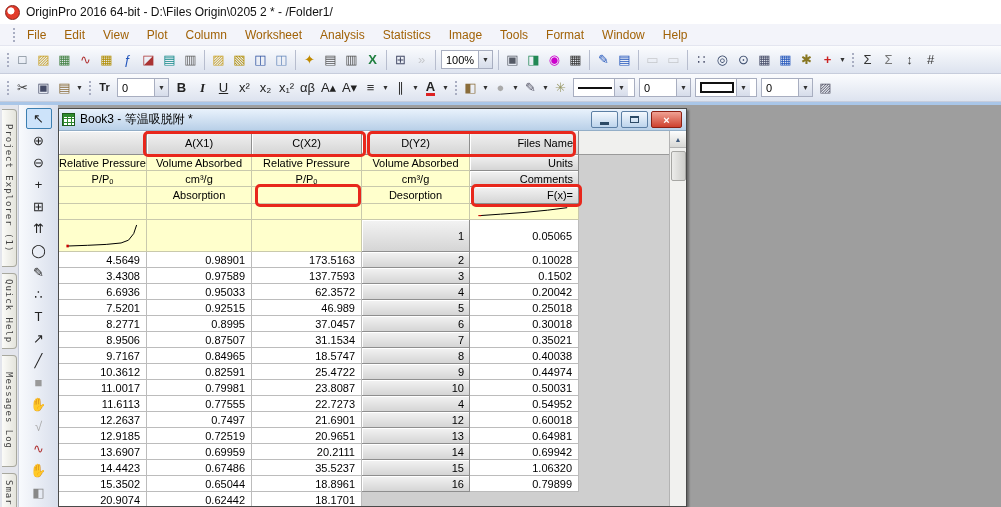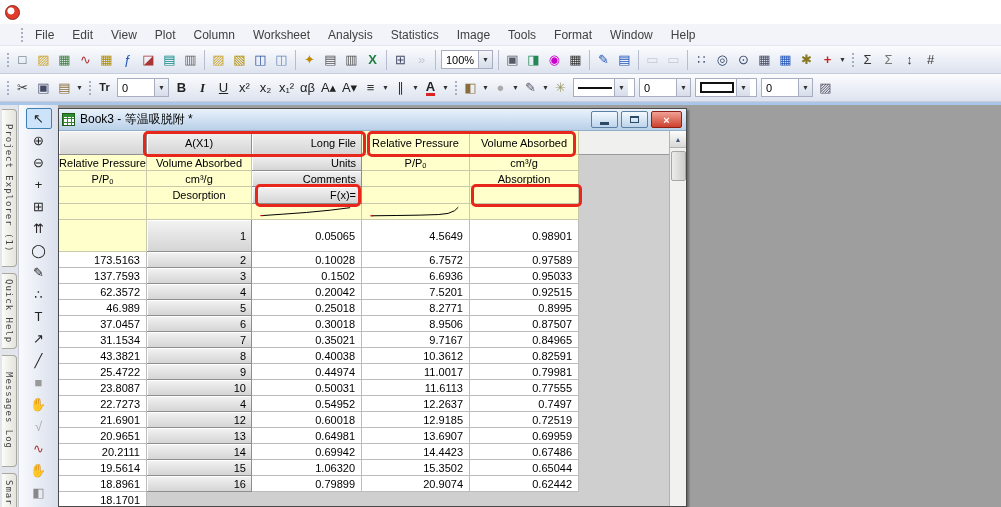--- a/index.html
+++ b/index.html
@@ -6,21 +6,21 @@
   html,body { width:1001px; height:507px; overflow:hidden;
     font-family:"Liberation Sans", sans-serif; background:#9e9e9e; }
 
   
   .titlebar { height:24px; background:#ffffff; display:flex; align-items:center;
     gap:6px; padding-left:5px; font-size:12px; color:#111; }
   .logo { width:15px; height:15px; border-radius:50%;
     background:radial-gradient(circle at 38% 38%, #fff 0 28%, #e23b2b 34% 100%);
     border:1px solid #8b1d14; flex:0 0 auto; }
   .menubar { height:22px; background:#f3f4fa; display:flex; align-items:center;
-    font-size:12px; color:#404040; border-bottom:1px solid #e4e6f0; padding-left:16px; }
+    font-size:12px; color:#a16207; border-bottom:1px solid #e4e6f0; padding-left:8px; }
   .menubar .mitem { padding:3px 9px; }
   .grip { width:4px; height:17px; margin:0 3px;
     background-image:radial-gradient(#a9aec2 1px, transparent 1.2px);
     background-size:4px 4px; background-position:1px 1px; flex:0 0 auto; }
   .tbrow { height:28px; background:linear-gradient(#fbfcfe,#dde3ef);
     display:flex; align-items:center; padding:0 2px;
     border-bottom:1px solid #c7cddc; }
   .sep { width:1px; height:20px; background:#b7bdce; margin:0 3px; flex:0 0 auto; }
   .tbi { width:21px; height:21px; display:flex; align-items:center; justify-content:center;
     font-size:13px; border-radius:2px; flex:0 0 auto; }
@@ -120,20 +120,21 @@
   #ann-des { left:412px; top:53px; width:111px; height:23px; }
 
   .watermark { position:absolute; right:10px; bottom:6px; font-size:17px;
     color:rgba(255,255,255,.75); letter-spacing:.5px; }
 </style>
 </head>
 <body>
 
 <div class="titlebar">
   <div class="logo"></div>
+  <span>OriginPro 2016 64-bit - D:\Files Origin\0205 2 * - /Folder1/</span>
 </div>
 
 <div class="menubar">
   <div class="grip"></div>
 <span class="mitem">File</span>
     <span class="mitem">Edit</span>
     <span class="mitem">View</span>
     <span class="mitem">Plot</span>
     <span class="mitem">Column</span>
     <span class="mitem">Worksheet</span>
@@ -424,21 +425,23 @@
           </div>
         <div class="wbtn close">
             <span>×</span>
           </div>
       </div>
     </div>
     <div class="sheet">
       <div class="grid" id="wsgrid" style="grid-template-rows: 24px 16px 16px 17px 16px 32px 16px 16px 16px 16px 16px 16px 16px 16px 16px 16px 16px 16px 16px 16px 16px 16px;">
           <div class="c hdr"></div>
           <div class="c hdr">A(X1)</div>
-          <div class="c rl">Long File</div>
+          <div class="c hdr">C(X2)</div>
+          <div class="c hdr">D(Y2)</div>
+          <div class="c rl">Files Name</div>
           <div class="c yc">Relative Pressure</div>
           <div class="c yc">Volume Absorbed</div>
           <div class="c yc">Relative Pressure</div>
           <div class="c yc">Volume Absorbed</div>
           <div class="c rl">Units</div>
           <div class="c yc">P/Pₒ</div>
           <div class="c yc">cm³/g</div>
           <div class="c yc">P/Pₒ</div>
           <div class="c yc">cm³/g</div>
           <div class="c rl">Comments</div>
@@ -465,21 +468,21 @@
           </div>
           <div class="c yc"></div>
           <div class="c yc"></div>
           <div class="c rl">1</div>
           <div class="c wc">0.05065</div>
           <div class="c wc">4.5649</div>
           <div class="c wc">0.98901</div>
           <div class="c wc">173.5163</div>
           <div class="c rl">2</div>
           <div class="c wc">0.10028</div>
-          <div class="c wc">6.7572</div>
+          <div class="c wc">3.4308</div>
           <div class="c wc">0.97589</div>
           <div class="c wc">137.7593</div>
           <div class="c rl">3</div>
           <div class="c wc">0.1502</div>
           <div class="c wc">6.6936</div>
           <div class="c wc">0.95033</div>
           <div class="c wc">62.3572</div>
           <div class="c rl">4</div>
           <div class="c wc">0.20042</div>
           <div class="c wc">7.5201</div>
@@ -492,21 +495,21 @@
           <div class="c wc">37.0457</div>
           <div class="c rl">6</div>
           <div class="c wc">0.30018</div>
           <div class="c wc">8.9506</div>
           <div class="c wc">0.87507</div>
           <div class="c wc">31.1534</div>
           <div class="c rl">7</div>
           <div class="c wc">0.35021</div>
           <div class="c wc">9.7167</div>
           <div class="c wc">0.84965</div>
-          <div class="c wc">43.3821</div>
+          <div class="c wc">18.5747</div>
           <div class="c rl">8</div>
           <div class="c wc">0.40038</div>
           <div class="c wc">10.3612</div>
           <div class="c wc">0.82591</div>
           <div class="c wc">25.4722</div>
           <div class="c rl">9</div>
           <div class="c wc">0.44974</div>
           <div class="c wc">11.0017</div>
           <div class="c wc">0.79981</div>
           <div class="c wc">23.8087</div>
@@ -527,21 +530,21 @@
           <div class="c wc">20.9651</div>
           <div class="c rl">13</div>
           <div class="c wc">0.64981</div>
           <div class="c wc">13.6907</div>
           <div class="c wc">0.69959</div>
           <div class="c wc">20.2111</div>
           <div class="c rl">14</div>
           <div class="c wc">0.69942</div>
           <div class="c wc">14.4423</div>
           <div class="c wc">0.67486</div>
-          <div class="c wc">19.5614</div>
+          <div class="c wc">35.5237</div>
           <div class="c rl">15</div>
           <div class="c wc">1.06320</div>
           <div class="c wc">15.3502</div>
           <div class="c wc">0.65044</div>
           <div class="c wc">18.8961</div>
           <div class="c rl">16</div>
           <div class="c wc">0.79899</div>
           <div class="c wc">20.9074</div>
           <div class="c wc">0.62442</div>
           <div class="c wc">18.1701</div>

